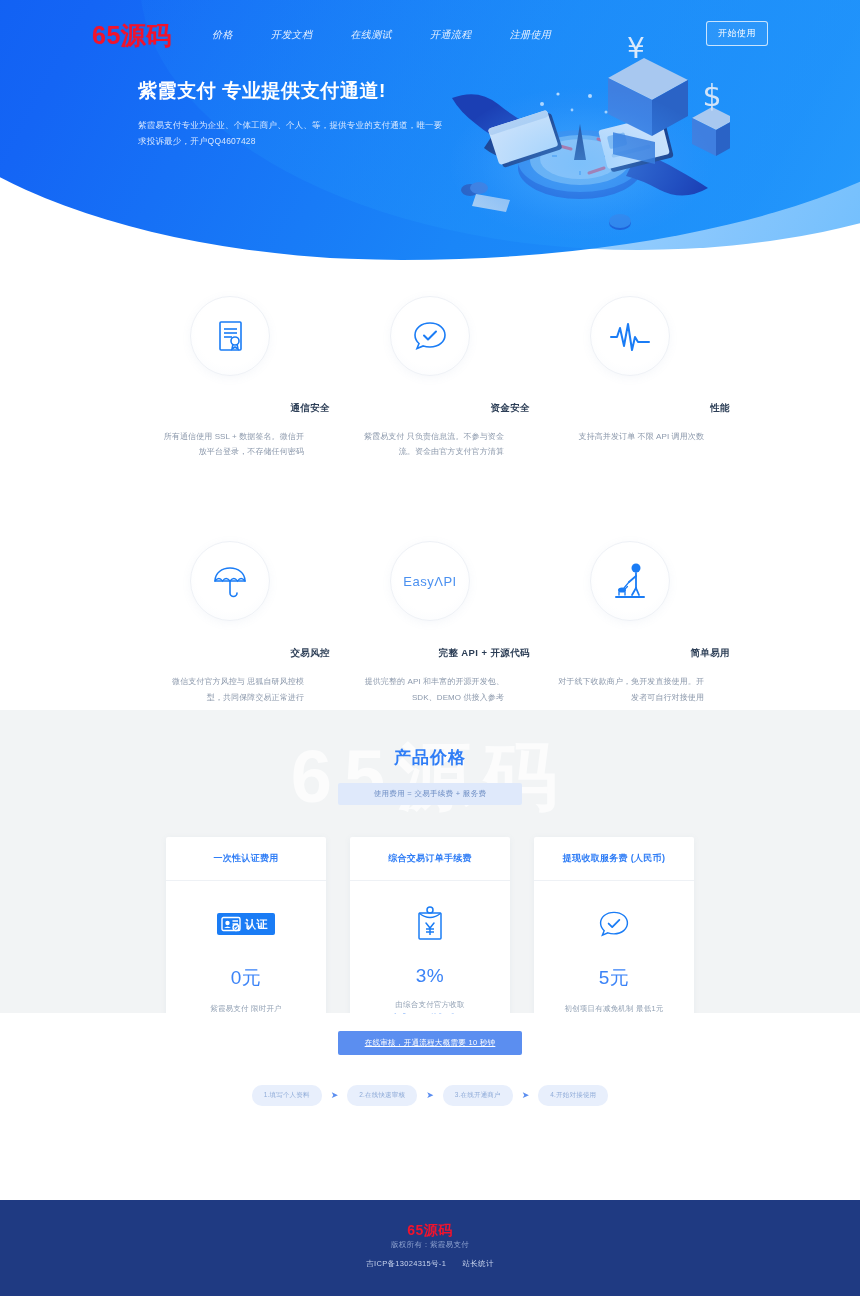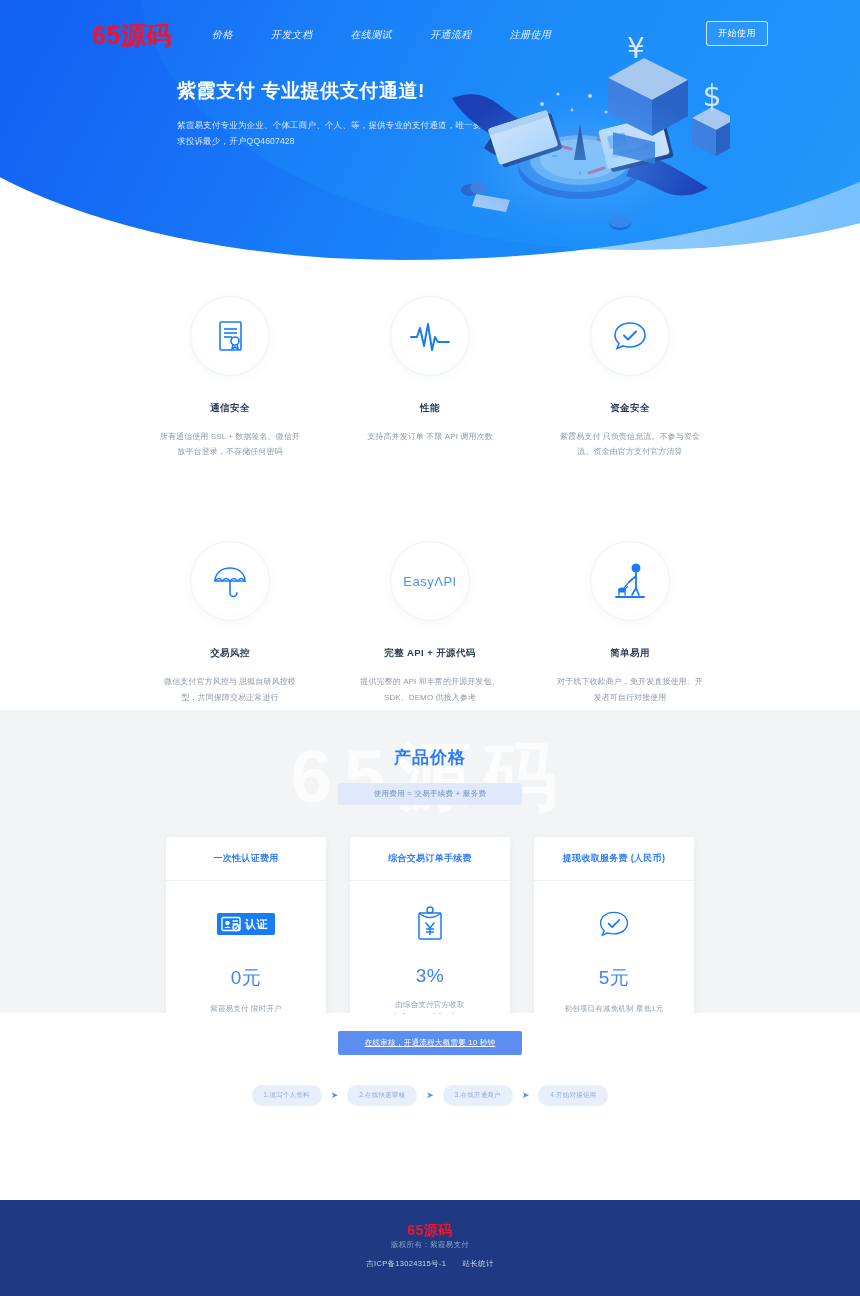--- a/index.html
+++ b/index.html
@@ -47,21 +47,21 @@
   }
   .nav-cta {
     position: absolute; right: 92px; top: 7px;
     border: 1px solid rgba(255,255,255,.75);
     color: #ffffff; font-size: 9px; padding: 5px 11px;
     border-radius: 3px; background: rgba(255,255,255,.06);
     letter-spacing: .5px; white-space: nowrap;
   }
 
   
-  .hero-copy { position: absolute; left: 138px; top: 78px; width: 330px; margin-left: 39px; }
+  .hero-copy { position: absolute; left: 138px; top: 78px; width: 330px; }
   .hero-title {
     color: #ffffff; font-size: 19px; font-weight: 700;
     letter-spacing: .6px; margin-bottom: 14px; white-space: nowrap;
   }
   .hero-sub {
     color: #d7e7ff; font-size: 8.5px; line-height: 1.85;
     letter-spacing: .2px; max-width: 310px;
   }
 
   
@@ -69,21 +69,21 @@
   .illus-glow {
     position: absolute; left: 20px; top: 70px; width: 262px; height: 152px;
     border-radius: 50%;
     background: radial-gradient(ellipse at 50% 50%, rgba(90,180,255,.55) 0%, rgba(60,150,250,.18) 55%, rgba(60,150,250,0) 72%);
   }
 
   
   .features { position: absolute; top: 296px; left: 0; width: 860px; }
   .feat-row { display: flex; justify-content: center; gap: 0; }
   .feat {
-    width: 200px; text-align: center;
+    width: 200px; text-align: right;
   }
   .feat-circle {
     width: 80px; height: 80px; margin: 0 auto 26px;
     border-radius: 50%; border: 1px solid #eef1f6;
     background: radial-gradient(circle at 50% 45%, #ffffff 58%, #f7f9fc 100%);
     box-shadow: 0 2px 10px rgba(120,145,180,.07);
     display: flex; align-items: center; justify-content: center;
   }
   .feat-title {
     font-size: 9.5px; font-weight: 700; color: #2c3e56;
@@ -307,37 +307,37 @@
             <circle cx="23" cy="23" r="4"></circle>
             <path d="M21 26 l-1 5 l3 -2 l3 2 l-1 -5"></path>
           </svg>
         </div>
         <div class="feat-title">通信安全</div>
         <div class="feat-desc">所有通信使用 SSL + 数据签名。微信开放平台登录，不存储任何密码</div>
       </div>
 
       <div class="feat">
         <div class="feat-circle">
-          <svg width="42" height="32" viewBox="0 0 42 32" fill="none" stroke="#1a7cf5" stroke-width="2" stroke-linecap="round" stroke-linejoin="round">
-            <path d="M2 17 h6 l3 -9 l4 18 l4 -22 l4 26 l3 -13 l3 5 h11"></path>
-          </svg>
-        </div>
-        <div class="feat-title">性能</div>
-        <div class="feat-desc">支持高并发订单 不限 API 调用次数</div>
-      </div>
-
-      <div class="feat">
-        <div class="feat-circle">
           <svg width="38" height="38" viewBox="0 0 38 38" fill="none" stroke="#1a7cf5" stroke-width="1.6">
             <path d="M19 6 C28 6 34 11.5 34 18 C34 24.5 28 30 19 30 C16.5 30 14.2 29.6 12.2 28.9 L6 31.5 L8 26.5 C5.5 24.3 4 21.3 4 18 C4 11.5 10 6 19 6 Z"></path>
             <path d="M13 18.5 l4 4 l8 -8" stroke-width="2" stroke-linecap="round" stroke-linejoin="round"></path>
           </svg>
         </div>
         <div class="feat-title">资金安全</div>
         <div class="feat-desc">紫霞易支付 只负责信息流。不参与资金流。资金由官方支付官方清算</div>
+      </div>
+
+      <div class="feat">
+        <div class="feat-circle">
+          <svg width="42" height="32" viewBox="0 0 42 32" fill="none" stroke="#1a7cf5" stroke-width="2" stroke-linecap="round" stroke-linejoin="round">
+            <path d="M2 17 h6 l3 -9 l4 18 l4 -22 l4 26 l3 -13 l3 5 h11"></path>
+          </svg>
+        </div>
+        <div class="feat-title">性能</div>
+        <div class="feat-desc">支持高并发订单 不限 API 调用次数</div>
       </div>
     </div>
 
     <div class="feat-row row2">
 
       <div class="feat">
         <div class="feat-circle">
           <svg width="38" height="36" viewBox="0 0 38 36" fill="none" stroke="#1a7cf5" stroke-width="1.6" stroke-linecap="round">
             <path d="M4 18 C4 10 11 5 19 5 C27 5 34 10 34 18 Z"></path>
             <path d="M19 18 v12 a3.5 3.5 0 0 0 7 0"></path>

